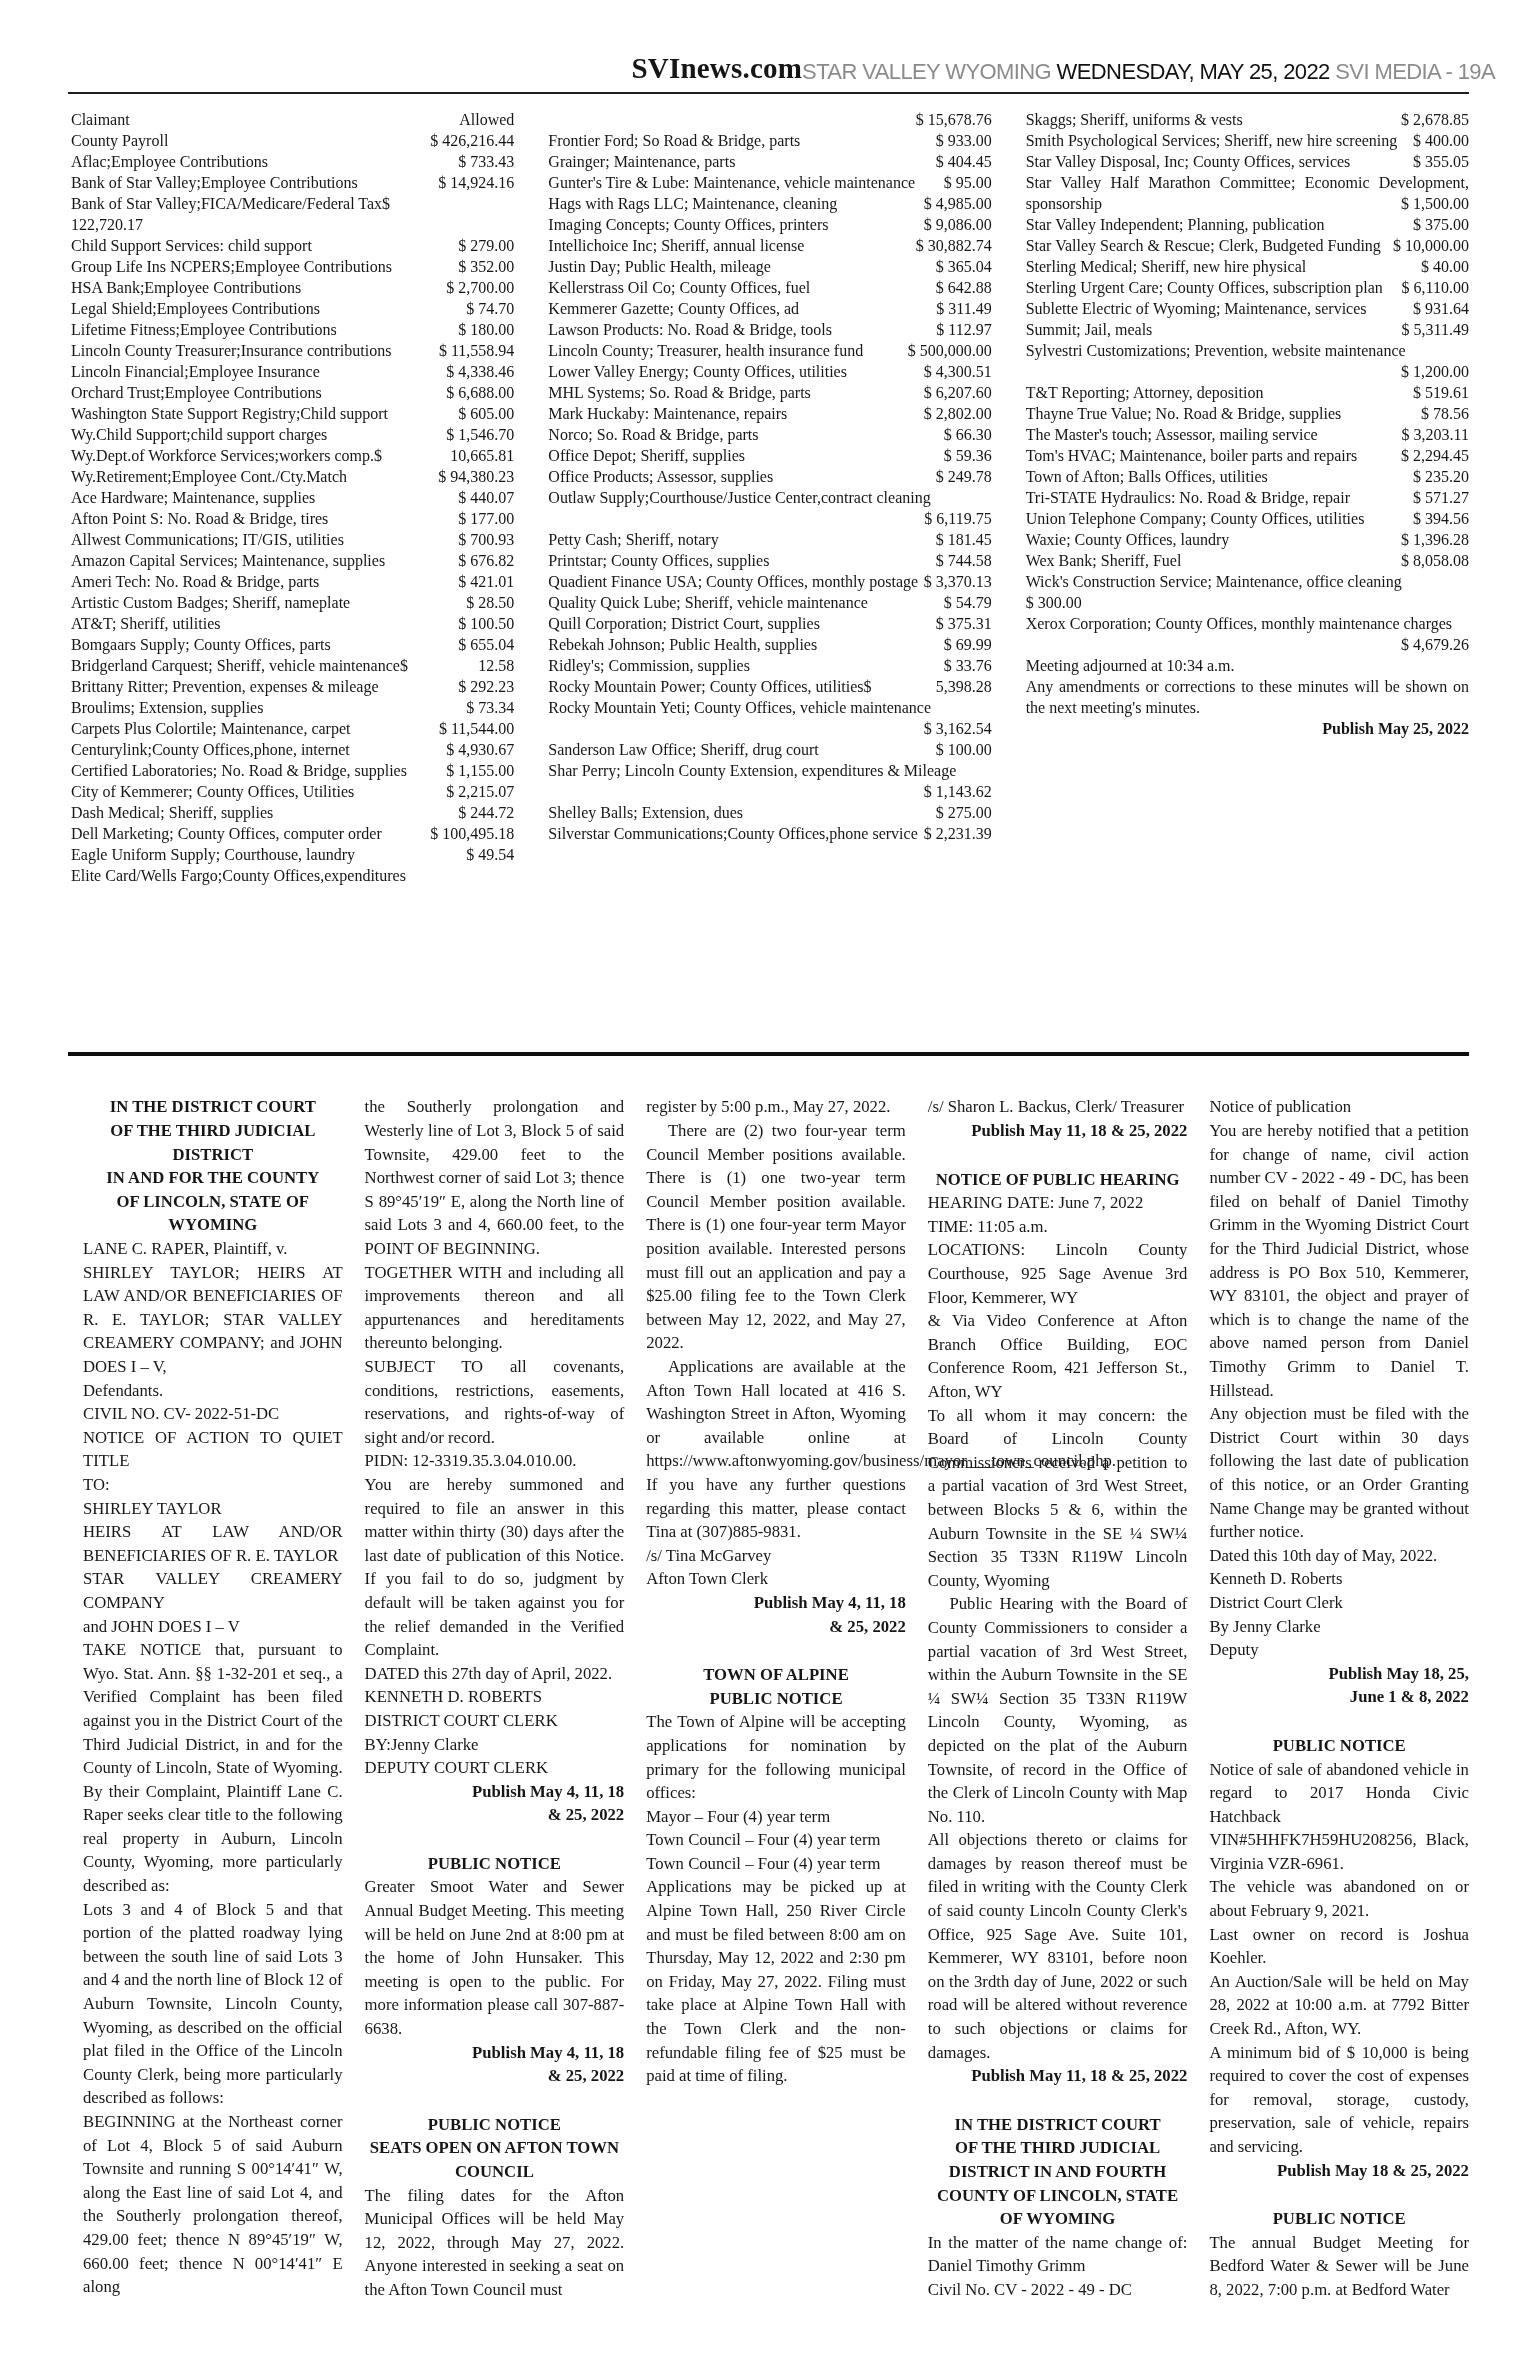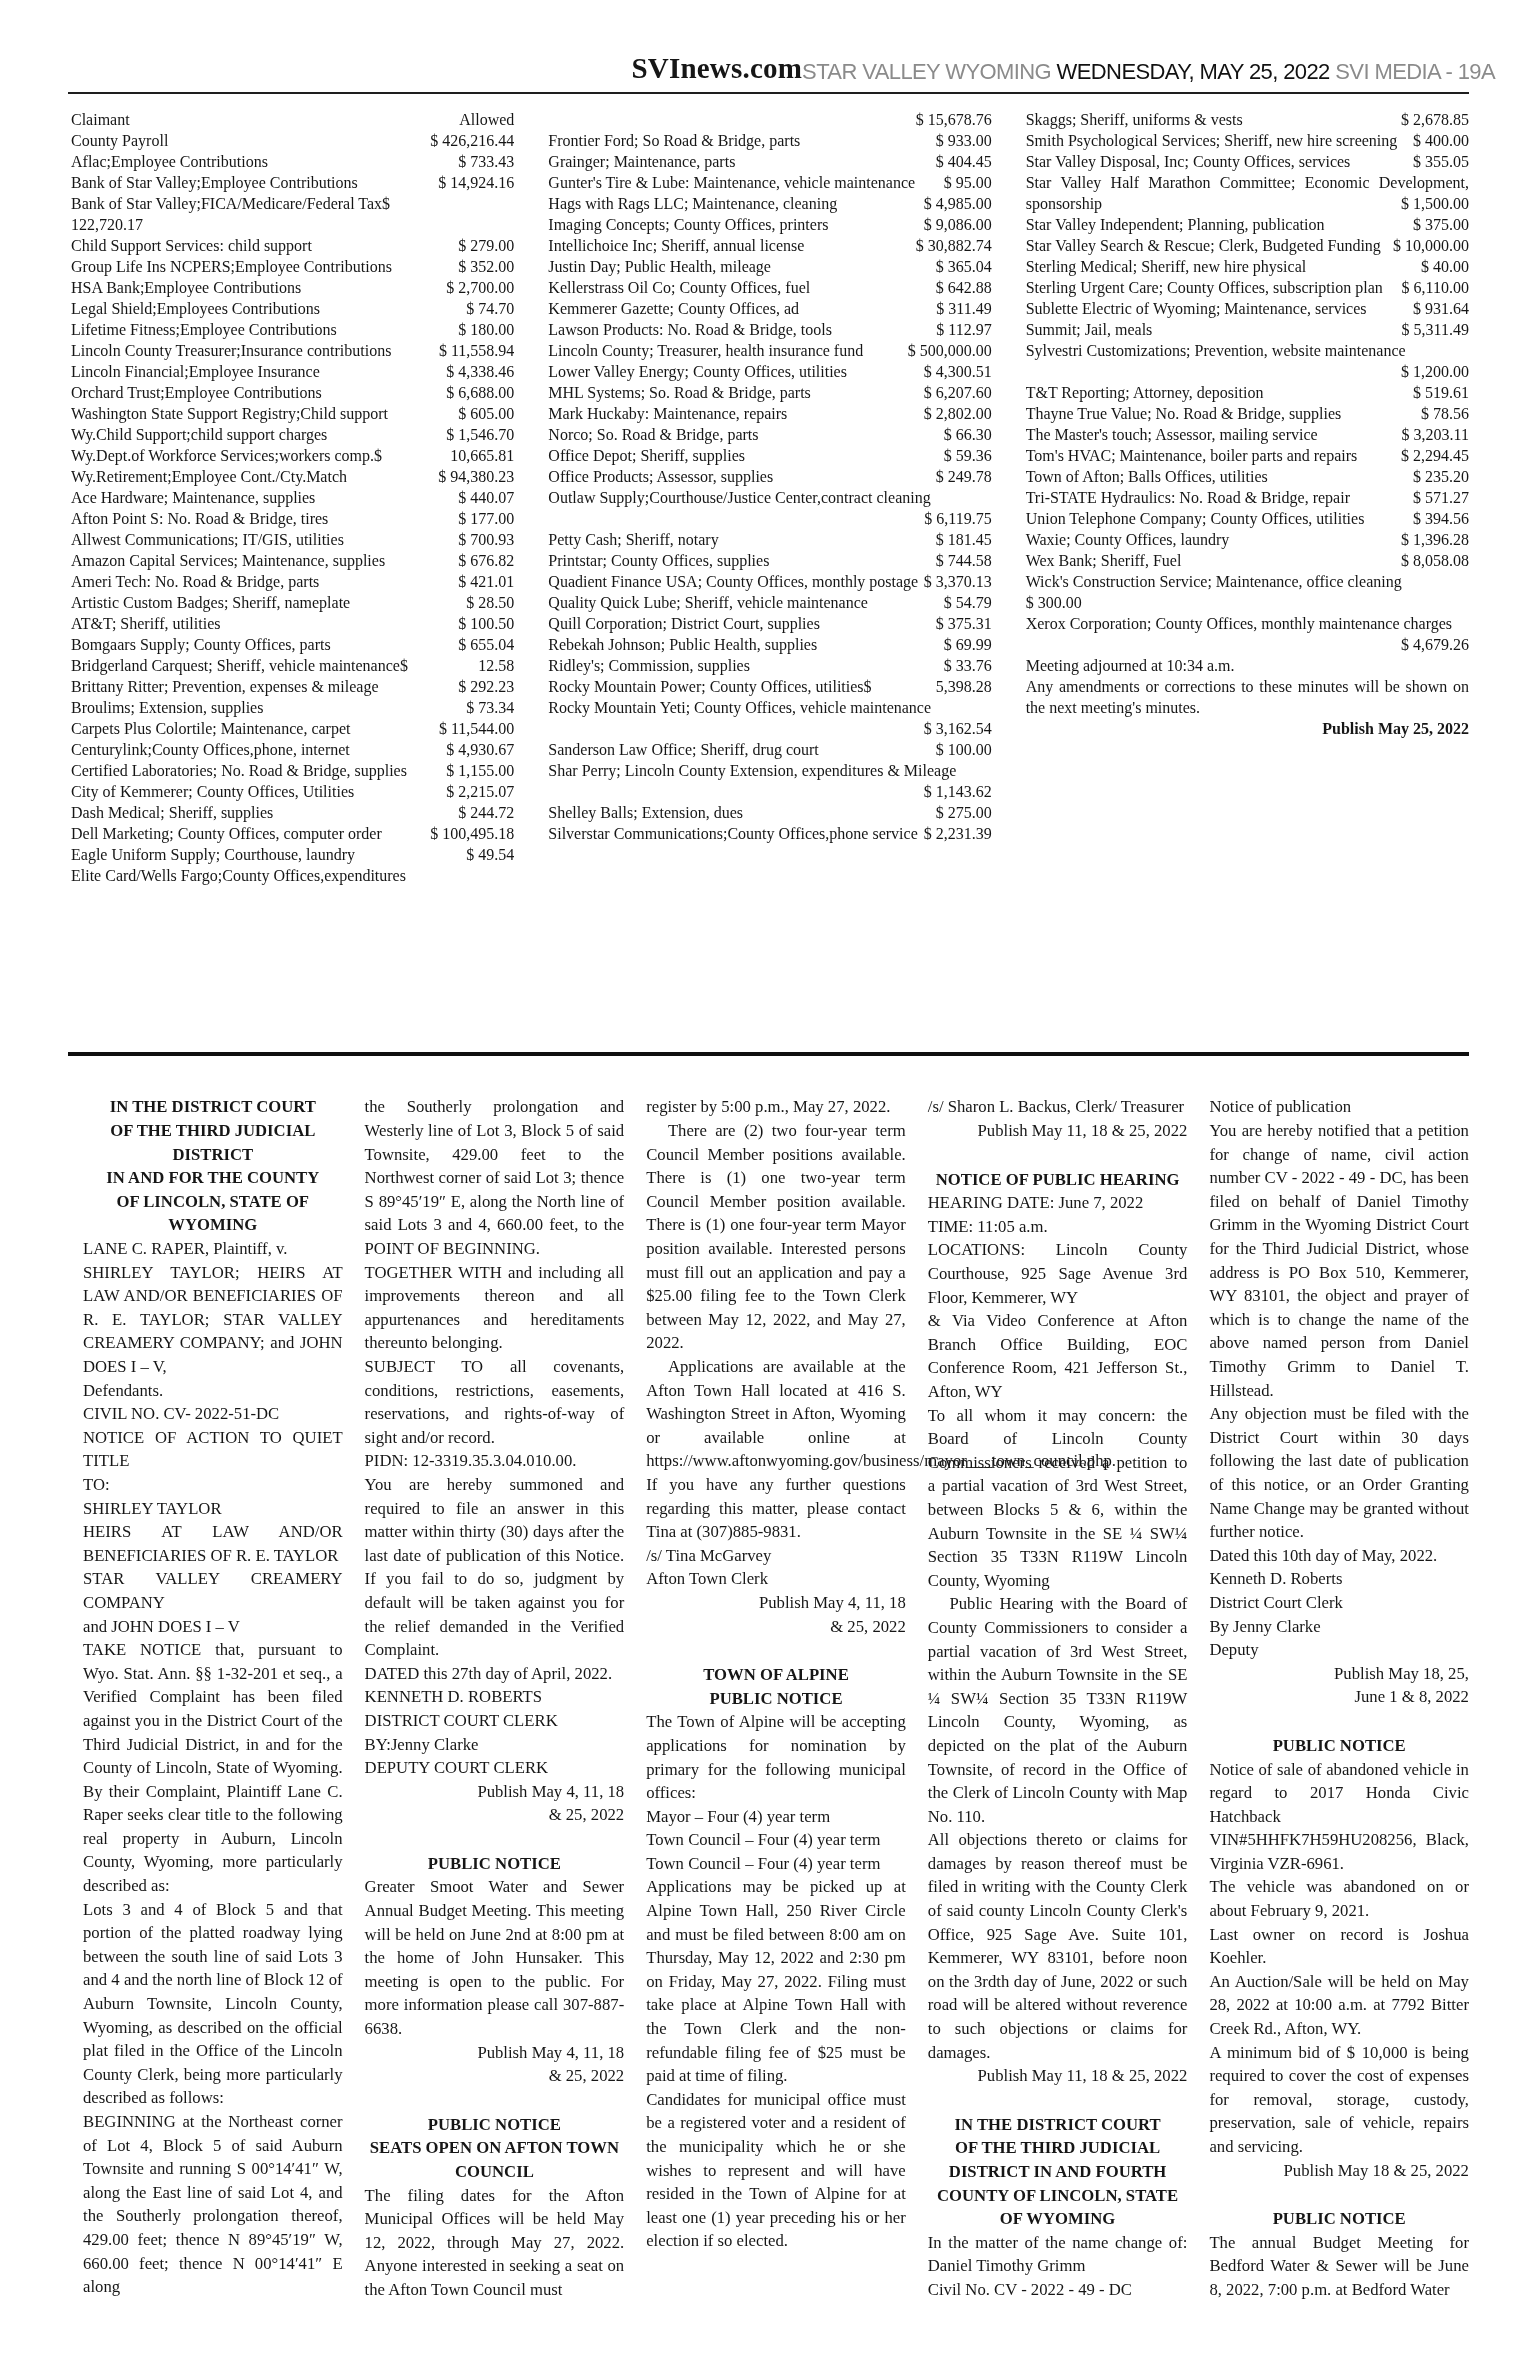--- a/index.html
+++ b/index.html
@@ -45,21 +45,21 @@
     margin:39px 67px 0 83px;
     height:1276px;overflow:hidden;
     font-size:16.7px;line-height:23.6px;
   }
   .n-col{flex:1 1 0;min-width:0;}
   .nb.p,.nb.pi{text-align:justify;}
   .nb.pi{text-indent:1.3em;}
   .nb.l{text-align:left;}
   .nb.h{font-weight:bold;text-align:center;white-space:pre-line;margin-top:25px;}
   .n-col .nb.h:first-child{margin-top:0;}
-  .nb.pr{font-weight:normal;text-align:right;white-space:pre-line;}
+  .nb.pr{font-weight:bold;text-align:right;white-space:pre-line;}
 </style>
 </head>
 <body>
 
 <div class="page">
 
   <div class="masthead">
     <div class="site-title">SVInews.com</div>
     <div class="mast-right"><span class="gray">STAR VALLEY WYOMING </span><span class="blk">WEDNESDAY, MAY 25, 2022</span><span class="gray"> SVI MEDIA - 19A</span></div>
   </div>
@@ -225,21 +225,20 @@
         <div class="nb l">Afton Town Clerk</div>
         <div class="nb pr">Publish May 4, 11, 18
 &amp; 25, 2022</div>
         <div class="nb h">TOWN OF ALPINE
 PUBLIC NOTICE</div>
         <div class="nb p">The Town of Alpine will be accepting applications for nomination by primary for the following municipal offices:</div>
         <div class="nb l">Mayor – Four (4) year term</div>
         <div class="nb l">Town Council – Four (4) year term</div>
         <div class="nb l">Town Council – Four (4) year term</div>
         <div class="nb p">Applications may be picked up at Alpine Town Hall, 250 River Circle and must be filed between 8:00 am on Thursday, May 12, 2022 and 2:30 pm on Friday, May 27, 2022. Filing must take place at Alpine Town Hall with the Town Clerk and the non-refundable filing fee of $25 must be paid at time of filing.</div>
-        <div class="nb p">Candidates for municipal office must be a registered voter and a resident of the municipality which he or she wishes to represent and will have resided in the Town of Alpine for at least one (1) year preceding his or her election if so elected.</div>
       </div>
       <div class="n-col">
         <div class="nb p">/s/ Sharon L. Backus, Clerk/ Treasurer</div>
         <div class="nb pr">Publish May 11, 18 &amp; 25, 2022</div>
         <div class="nb h">NOTICE OF PUBLIC HEARING</div>
         <div class="nb l">HEARING DATE: June 7, 2022</div>
         <div class="nb l">TIME: 11:05 a.m.</div>
         <div class="nb p">LOCATIONS: Lincoln County Courthouse, 925 Sage Avenue 3rd Floor, Kemmerer, WY</div>
         <div class="nb p">&amp; Via Video Conference at Afton Branch Office Building, EOC Conference Room, 421 Jefferson St., Afton, WY</div>
         <div class="nb p">To all whom it may concern: the Board of Lincoln County Commissioners received a petition to a partial vacation of 3rd West Street, between Blocks 5 &amp; 6, within the Auburn Townsite in the SE ¼ SW¼ Section 35 T33N R119W Lincoln County, Wyoming</div>

